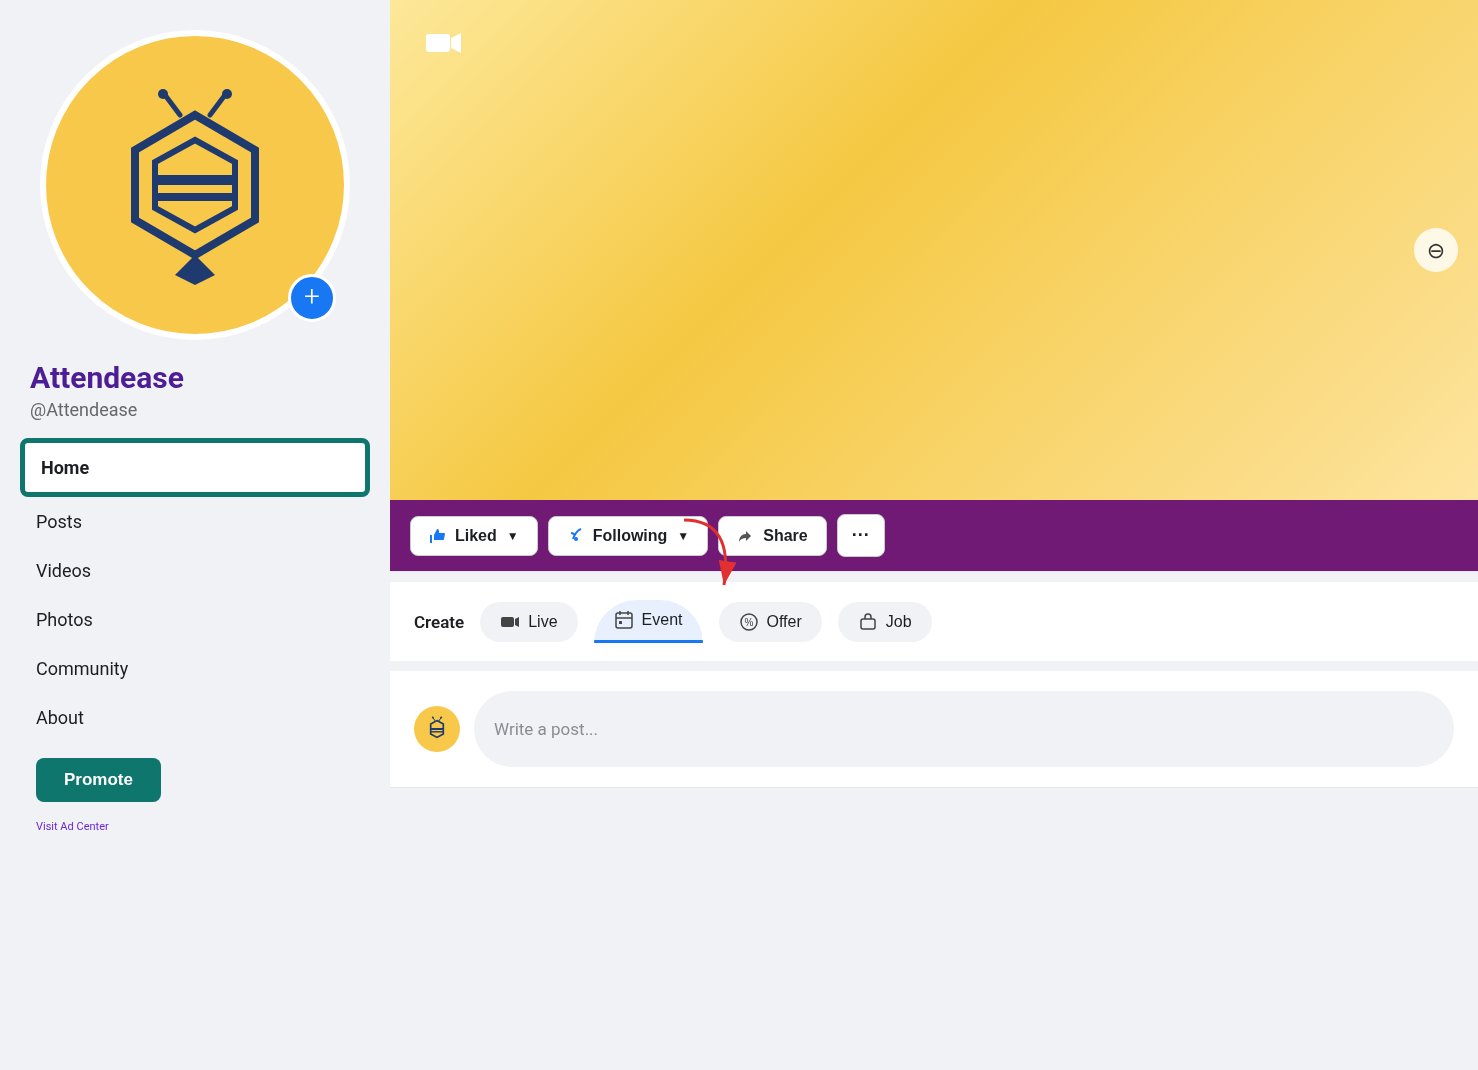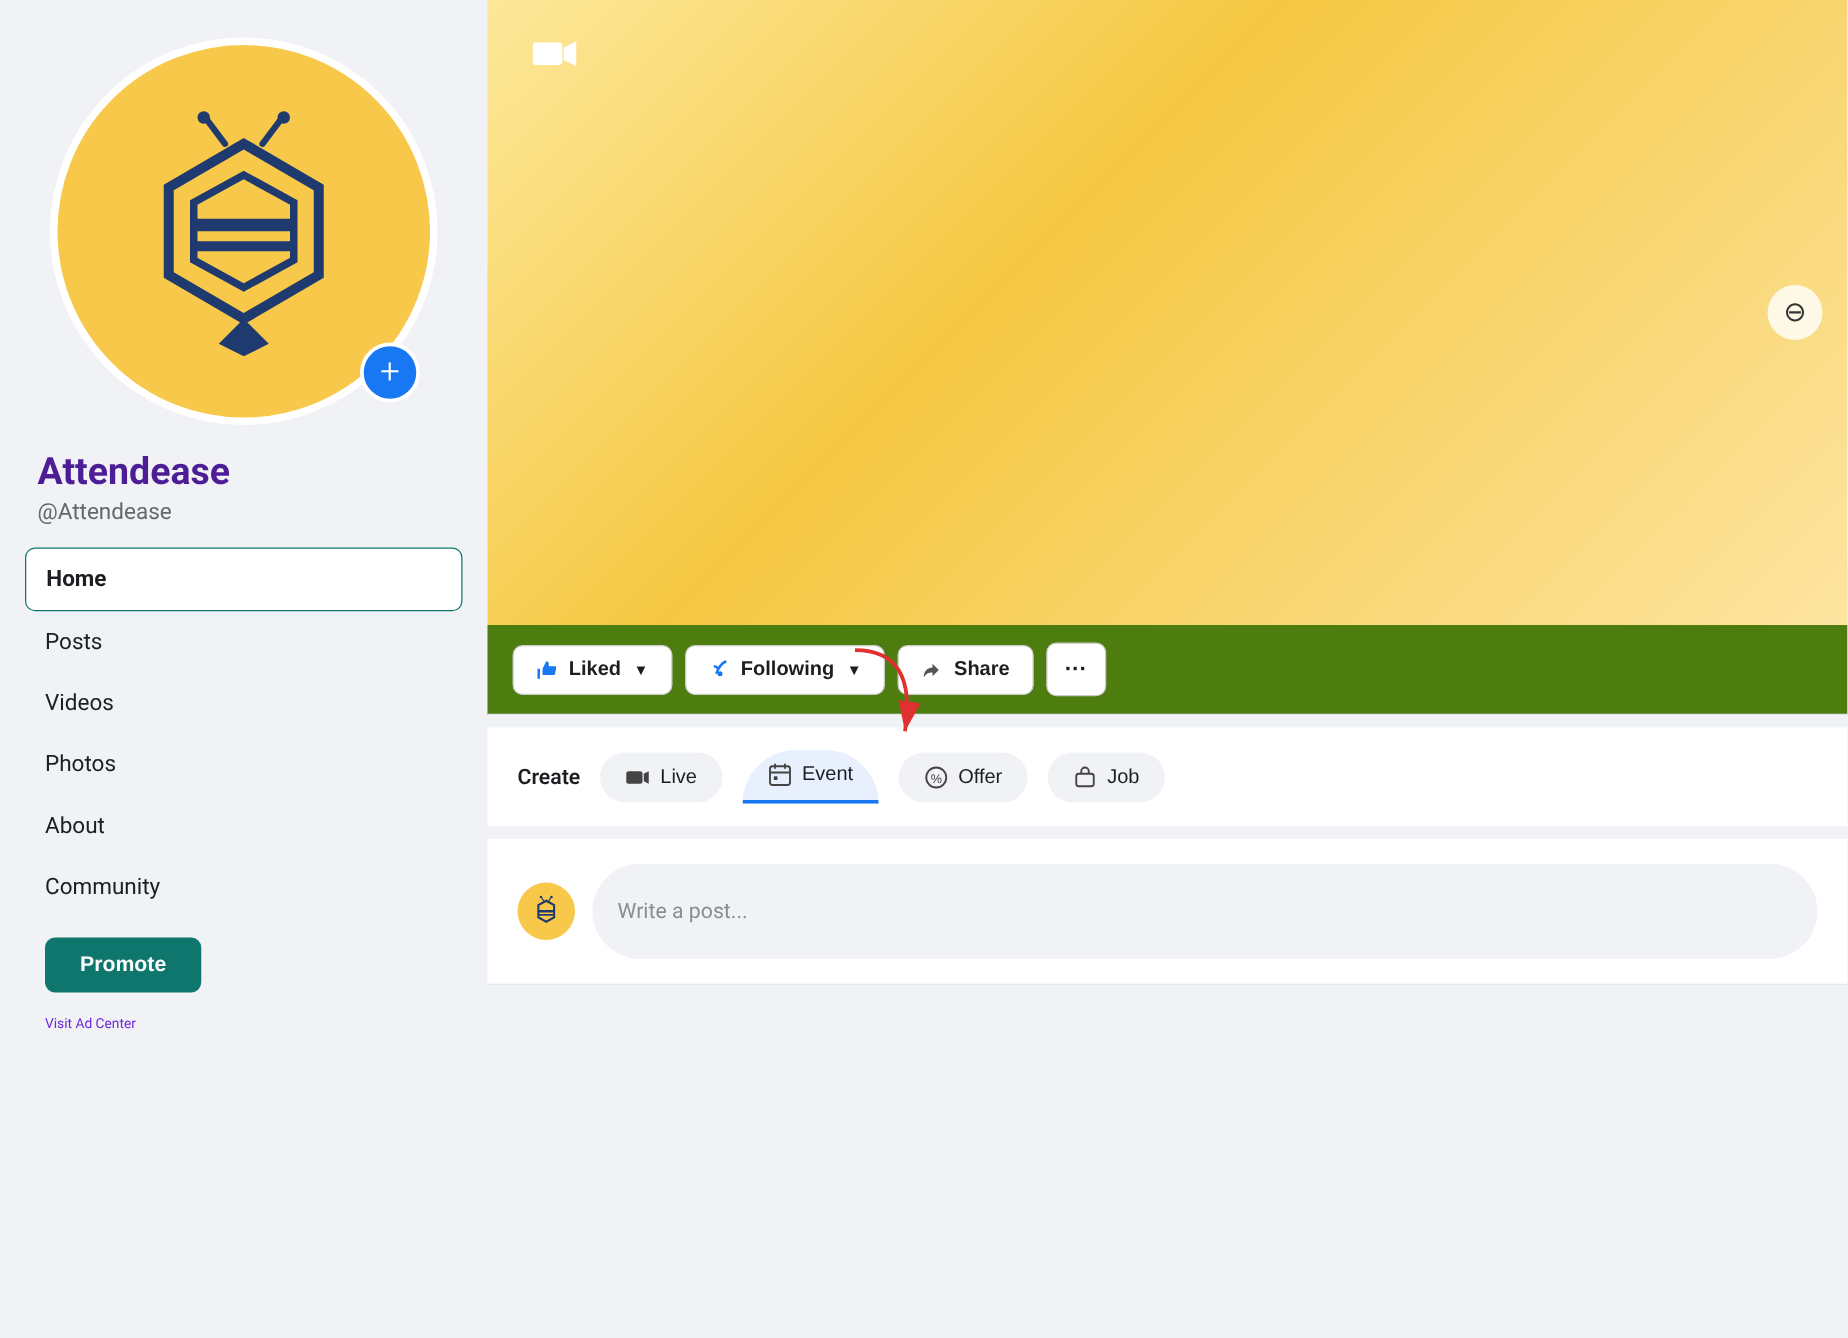--- a/index.html
+++ b/index.html
@@ -89,21 +89,21 @@
       padding: 14px 16px;
       font-size: 18px;
       color: #1c1e21;
       cursor: pointer;
       border-radius: 8px;
     }
 
     .nav-item.active {
       background: white;
       font-weight: 700;
-      border: 1px solid #0f766e;
+      border: 5px solid #0f766e;
     }
 
     .promote-btn {
       margin: 16px 16px 8px 16px;
       background: #0f766e;
       color: white;
       border: none;
       border-radius: 8px;
       padding: 12px 28px;
       font-size: 17px;
@@ -153,21 +153,21 @@
       border-radius: 50%;
       display: flex;
       align-items: center;
       justify-content: center;
       font-size: 22px;
       color: #333;
     }
 
     
     .action-bar {
-      background: #4d7c0f;
+      background: #701a75;
       padding: 14px 20px;
       display: flex;
       gap: 10px;
       align-items: center;
       border-bottom: 1px solid #e4e6eb;
     }
 
     .action-btn {
       display: flex;
       align-items: center;
@@ -314,22 +314,22 @@
   </div>
 
   <div class="page-name">Attendease</div>
   <div class="page-handle">@Attendease</div>
 
   <ul class="nav-list">
     <li class="nav-item active">Home</li>
     <li class="nav-item">Posts</li>
     <li class="nav-item">Videos</li>
     <li class="nav-item">Photos</li>
+    <li class="nav-item">Community</li>
     <li class="nav-item">About</li>
-    <li class="nav-item">Community</li>
   </ul>
 
   <button class="promote-btn">Promote</button>
   <div class="visit-ad-center">Visit Ad Center</div>
 </aside>
 
 <main class="main-content">
 
   <div class="cover-photo">
 

